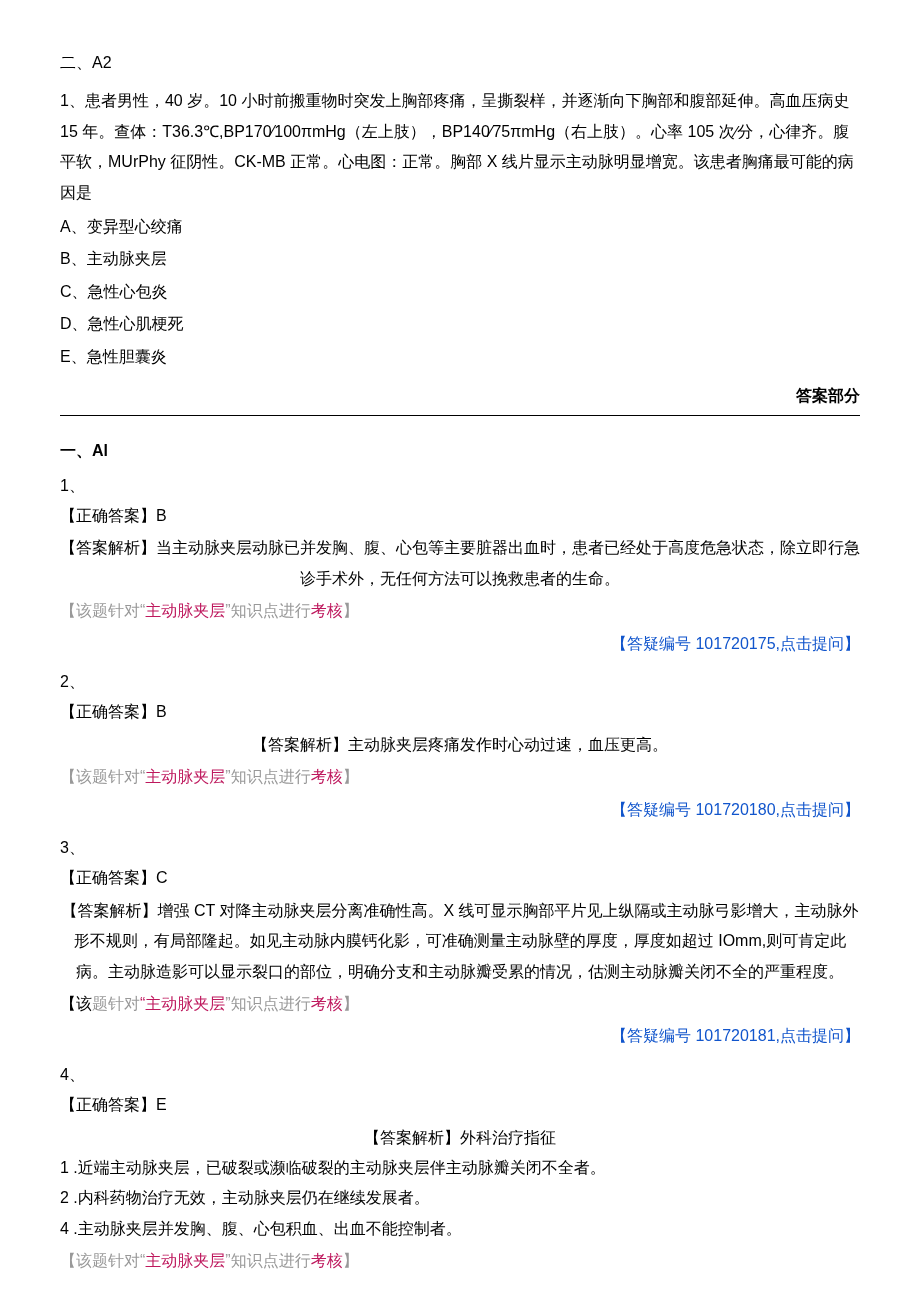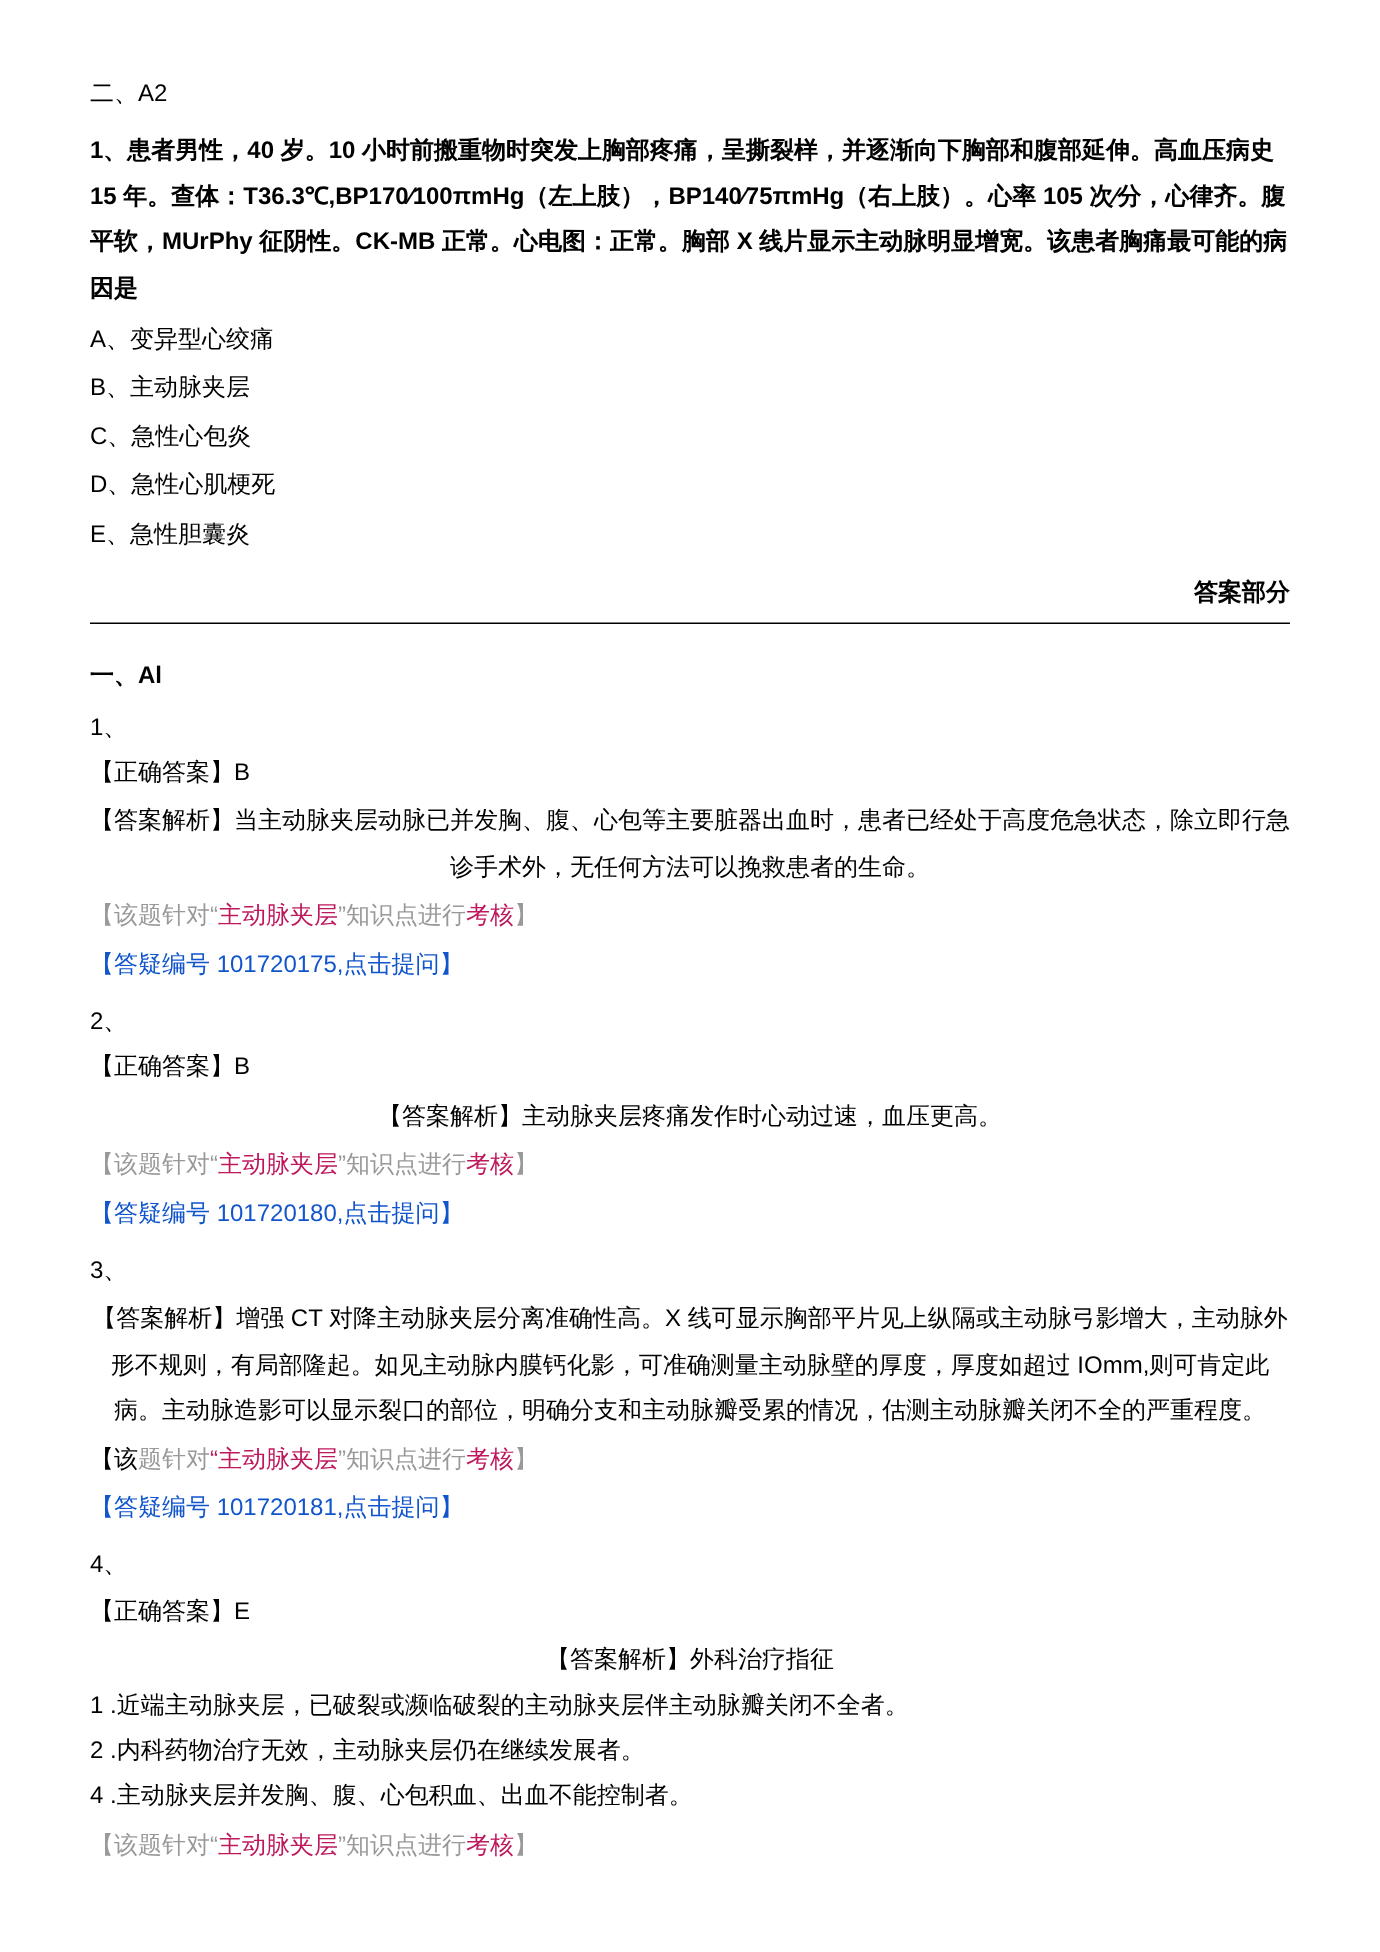--- a/index.html
+++ b/index.html
@@ -11,21 +11,21 @@
       font-size: 16px;
       line-height: 1.9;
       color: #000;
       background: #fff;
     }
     .section-header {
       margin-top: 8px;
       margin-bottom: 8px;
     }
     .question-stem {
-      font-weight: bold;
+      font-weight: normal;
       margin-bottom: 4px;
     }
     .option {
       margin-bottom: 2px;
     }
     .answer-section-title {
       text-align: right;
       font-weight: bold;
       margin-top: 9px;
       padding-bottom: 4px;
@@ -50,20 +50,21 @@
     .topic-line {
       color: #999;
       margin-top: 2px;
     }
     .topic-line .hl {
       color: #be185d;
     }
     .link-line {
       color: #1155cc;
       margin-top: 2px;
+      text-align: right;
     }
   </style>
 </head>
 <body>
 
 <div class="section-header">二、A2</div>
 
 <div class="question-stem">
   <span>1、</span><span>患者男性，40 岁。10 小时前搬重物时突发上胸部疼痛，呈撕裂样，并逐渐向下胸部和腹部延伸。高血压病史 15 年。查体：T36.3℃,BP170⁄100πmHg（左上肢），BP140⁄75πmHg（右上肢）。心率 105 次∕分，心律齐。腹平软，MUrPhy 征阴性。CK-MB 正常。心电图：正常。胸部 X 线片显示主动脉明显增宽。该患者胸痛最可能的病因是</span>
 </div>
@@ -92,20 +93,21 @@
   <div>【正确答案】B</div>
   <div class="explain">【答案解析】主动脉夹层疼痛发作时心动过速，血压更高。</div>
   <div class="topic-line">
     <span>【该题针对“</span><span class="hl">主动脉夹层</span><span>”知识点进行</span><span class="hl">考核</span><span>】</span>
   </div>
   <div class="link-line">【答疑编号 101720180,点击提问】</div>
 </div>
 
 <div class="answer-block">
   <div class="answer-label">3、</div>
+  <div>【正确答案】C</div>
   <div class="explain">【答案解析】增强 CT 对降主动脉夹层分离准确性高。X 线可显示胸部平片见上纵隔或主动脉弓影增大，主动脉外形不规则，有局部隆起。如见主动脉内膜钙化影，可准确测量主动脉壁的厚度，厚度如超过 IOmm,则可肯定此病。主动脉造影可以显示裂口的部位，明确分支和主动脉瓣受累的情况，估测主动脉瓣关闭不全的严重程度。</div>
   <div class="topic-line">
     <span style="color:#000;">【该</span><span>题针对</span><span class="hl">“</span><span class="hl">主动脉夹层</span><span>”知识点进行</span><span class="hl">考核</span><span>】</span>
   </div>
   <div class="link-line">【答疑编号 101720181,点击提问】</div>
 </div>
 
 <div class="answer-block">
   <div class="answer-label">4、</div>
   <div>【正确答案】E</div>

